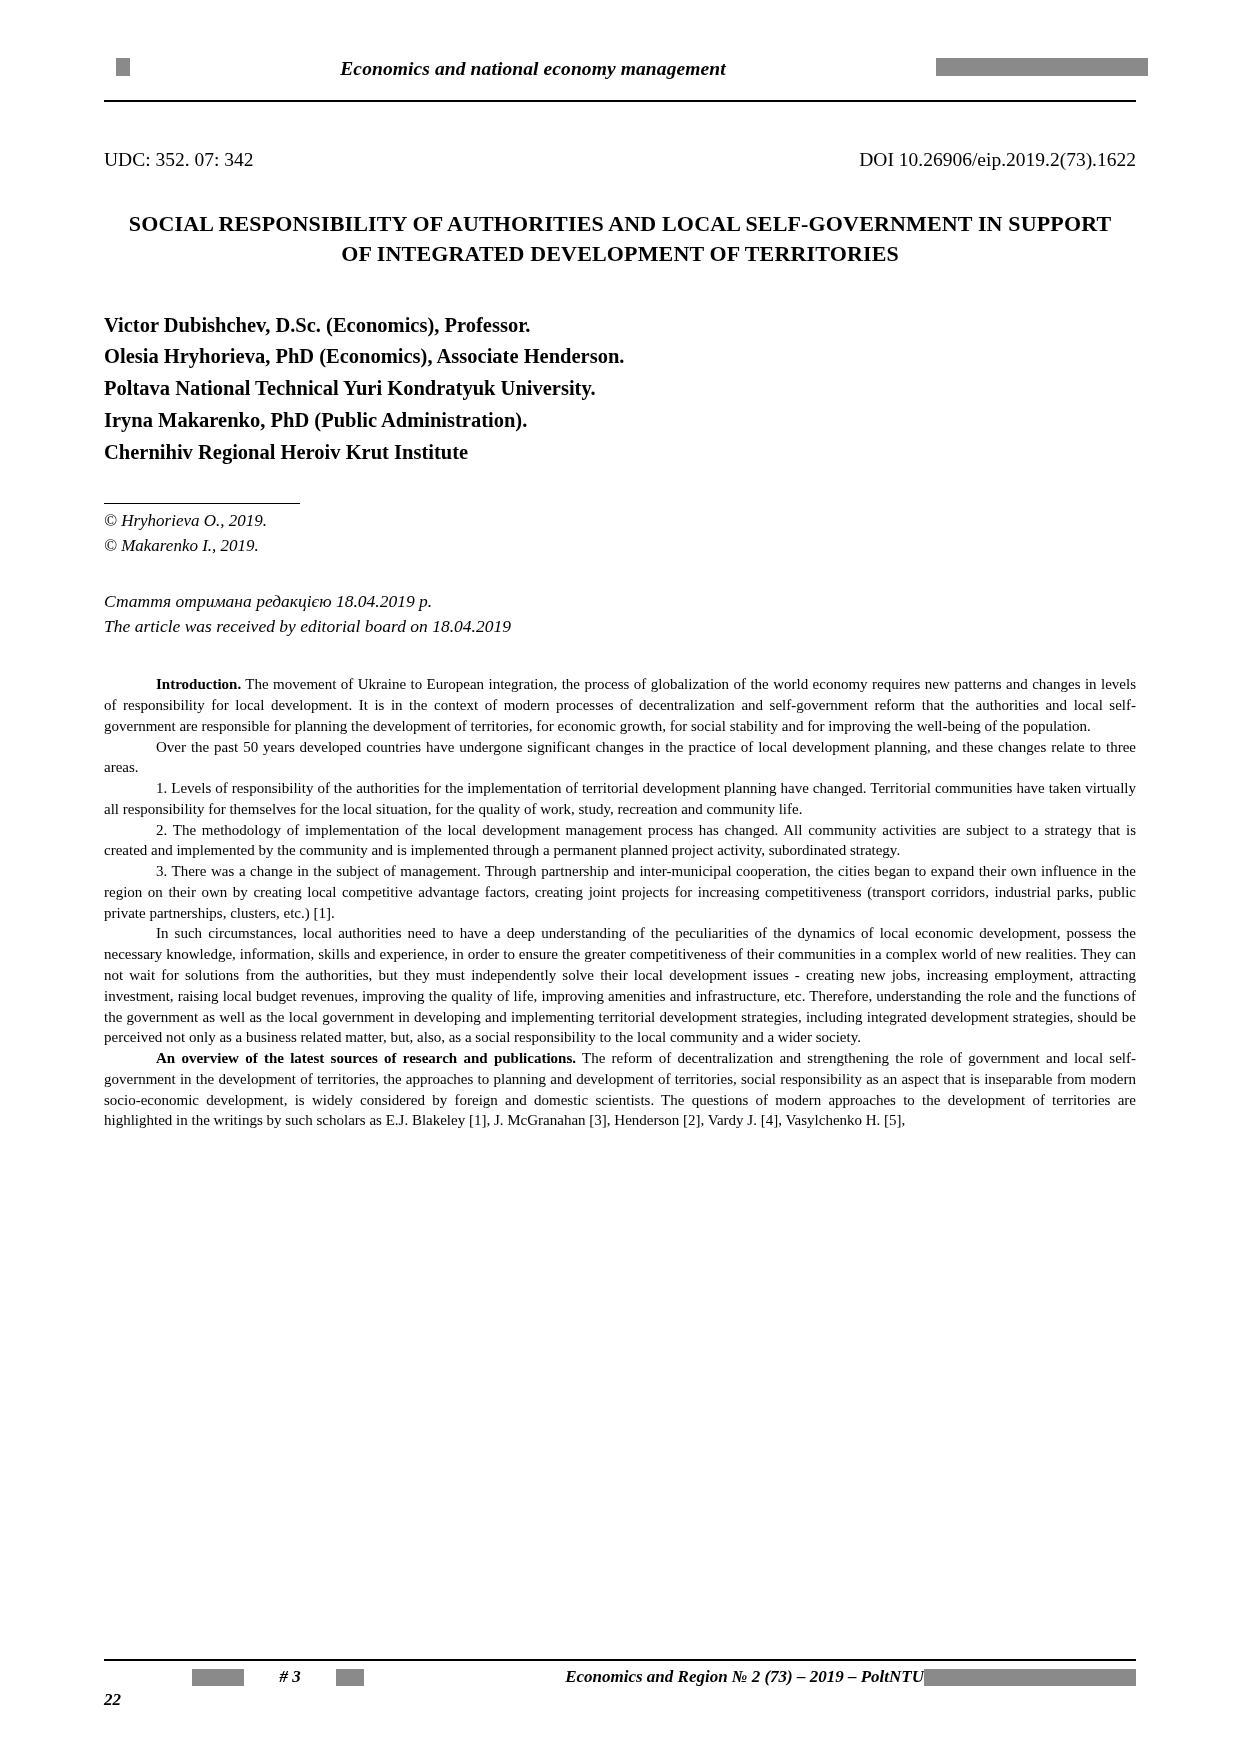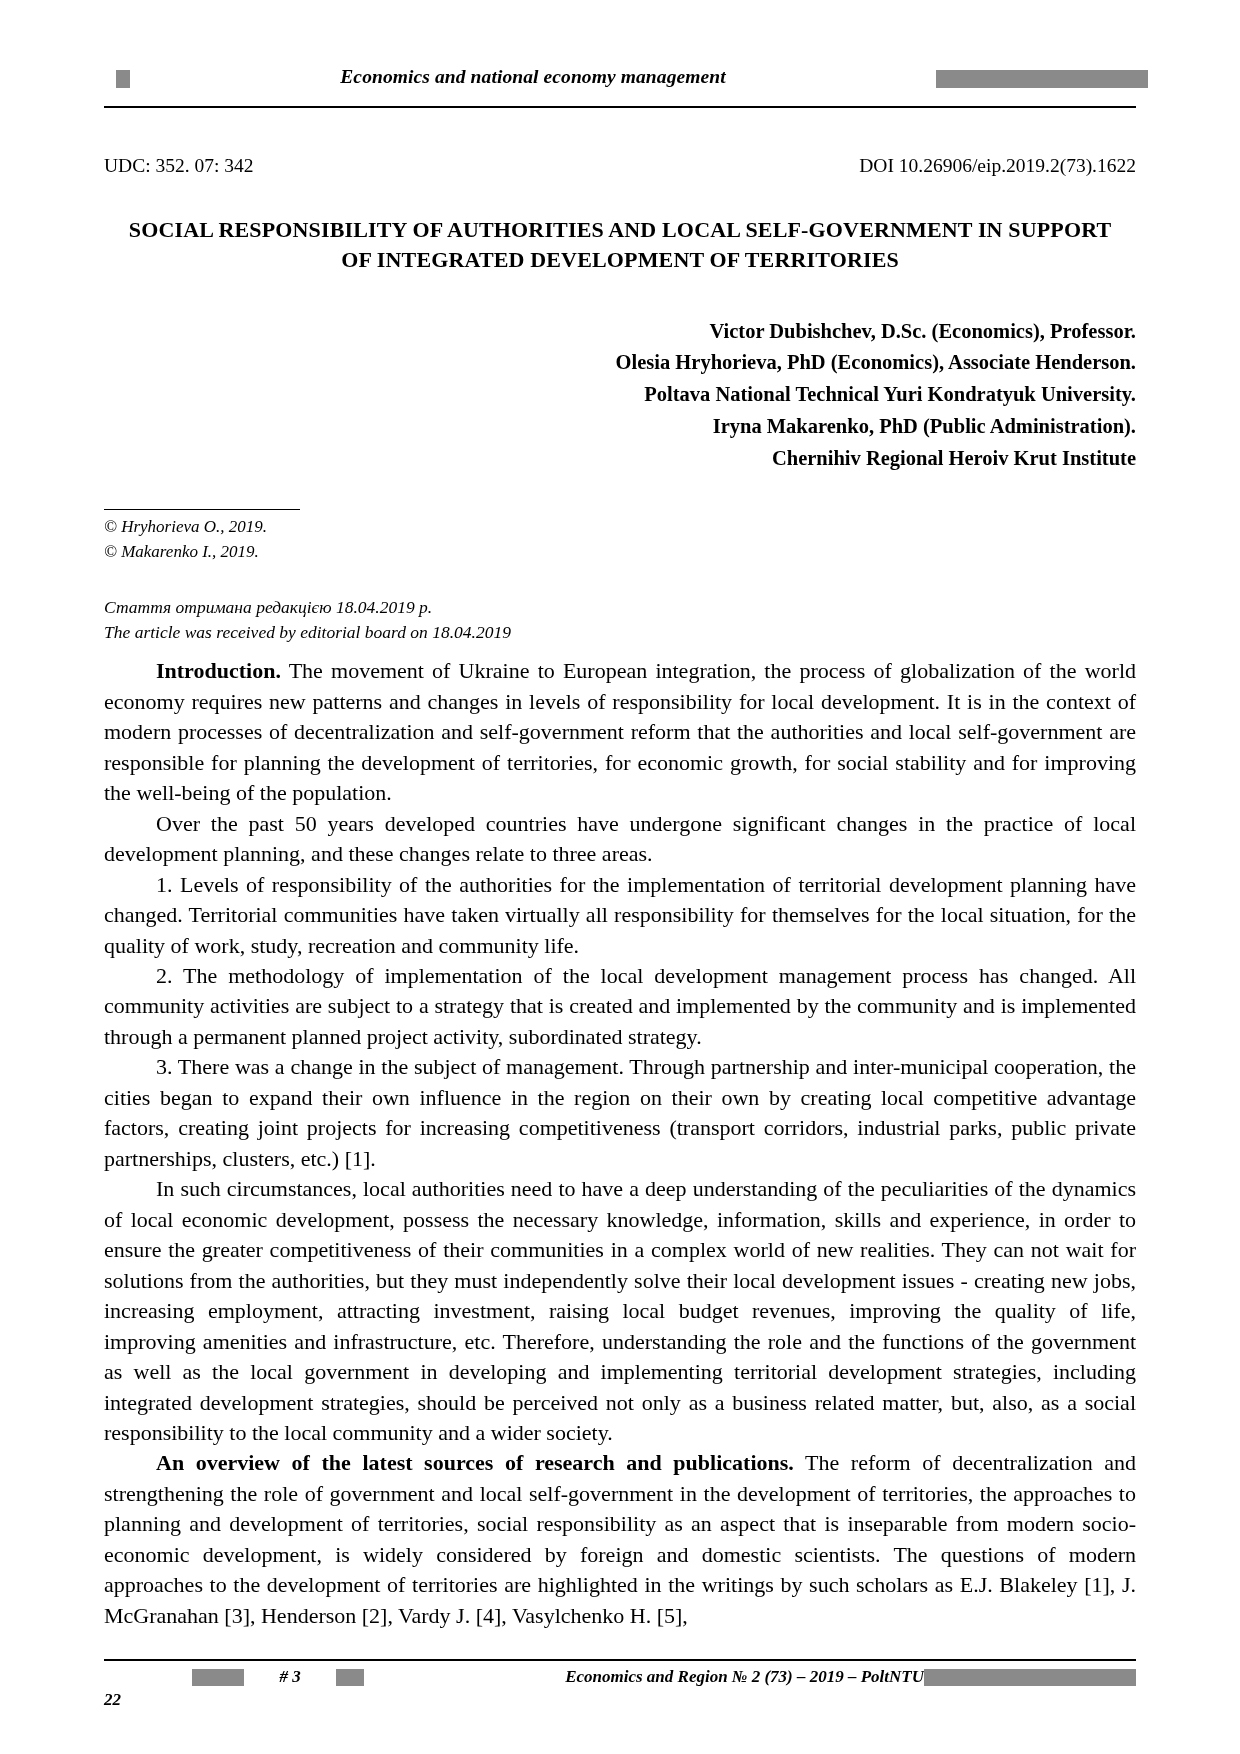--- a/index.html
+++ b/index.html
@@ -19,24 +19,24 @@
     left: 0; top: 0;
     width: 1240px;
     height: 1754px;
     box-sizing: border-box;
     padding: 58px 104px 0 104px;
   }
 
   
   .runhead {
     display: flex;
-    align-items: flex-end;
+    align-items: flex-start;
     width: 100%;
     height: 30px;
-    margin-bottom: 18px;
+    margin-bottom: 12px;
     padding-left: 12px;
   }
   .runhead .bar {
     background: #8a8a8a;
     height: 18px;
     flex: 0 0 auto;
   }
   .runhead .bar.left { width: 14px; }
   .runhead .bar.right { width: 212px; }
   .runhead .title {
@@ -69,21 +69,21 @@
     font-weight: bold;
     text-align: center;
     line-height: 1.38;
     margin: 38px 18px 0 18px;
     letter-spacing: 0.15px;
   }
 
   
   .authors {
     margin-top: 40px;
-    text-align: right;
+    text-align: left;
     font-weight: bold;
     font-size: 20.5px;
     line-height: 1.55;
   }
 
   
   .copy-rule {
     width: 196px;
     border-bottom: 1.3px solid #000;
     margin-top: 34px;
@@ -96,22 +96,22 @@
   }
   .received {
     font-style: italic;
     font-size: 17.5px;
     line-height: 1.48;
     margin-top: 30px;
   }
 
   
   .body {
-    margin-top: 10px;
-    font-size: 22px;
+    margin-top: 34px;
+    font-size: 15px;
     line-height: 1.385;
     text-align: justify;
   }
   .body p {
     margin: 0;
     text-indent: 52px;
   }
   .body p b { font-weight: bold; }
 
   

